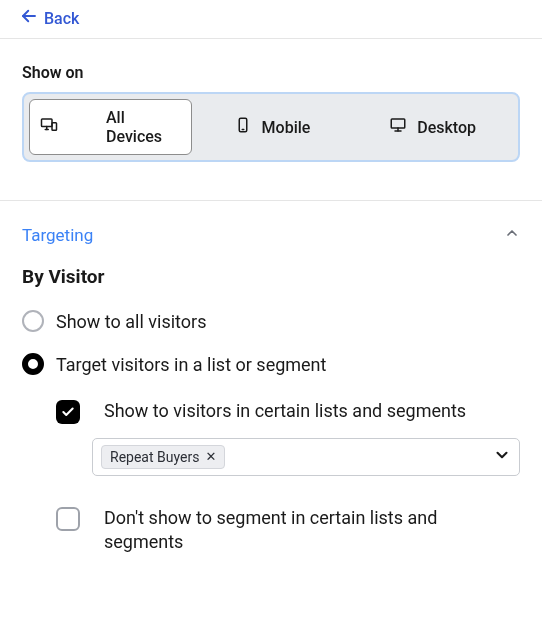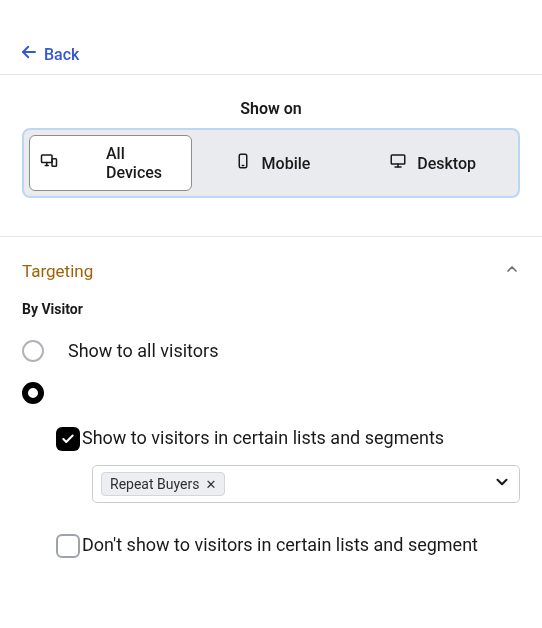--- a/index.html
+++ b/index.html
@@ -12,21 +12,20 @@
       width: 542px;
       background: #fff;
       color: #1a1a1a;
     }
     .header {
       display: flex;
       align-items: center;
       padding: 18px 20px 20px 20px;
       position: relative;
       border-bottom: 1px solid #e5e5e5;
-      margin-top: 36px;
     }
     .back-btn {
       display: flex;
       align-items: center;
       gap: 6px;
       color: #3358d4;
       font-size: 16px;
       font-weight: 500;
       cursor: pointer;
       position: absolute;
@@ -44,21 +43,20 @@
       color: #1a1a1a;
     }
     .section {
       padding: 24px 22px 10px 22px;
     }
     .section-label {
       font-size: 16px;
       font-weight: 600;
       color: #1a1a1a;
       margin-bottom: 10px;
-      text-align: center;
     }
     .device-segmented {
       display: flex;
       align-items: center;
       background: #e9ebee;
       border-radius: 8px;
       padding: 5px;
       border: 2px solid #bcd6f5;
       gap: 0;
     }
@@ -91,43 +89,42 @@
     }
     .collapsible-header {
       display: flex;
       align-items: center;
       justify-content: space-between;
       padding: 24px 22px 12px 22px;
       cursor: pointer;
     }
     .collapsible-title {
       font-size: 17px;
-      color: #a16207;
+      color: #3b82f6;
       font-weight: 400;
     }
     .chevron-up {
       color: #6b6f78;
     }
     .chevron-up svg {
       width: 16px;
       height: 16px;
     }
     .subheading {
-      font-size: 14px;
+      font-size: 19px;
       font-weight: 700;
       color: #1a1a1a;
       padding: 8px 22px 12px 22px;
     }
     .radio-group {
       padding: 0 22px;
     }
     .radio-row {
       display: flex;
-      align-items: center;
-      gap: 24px;
+      gap: 12px;
       padding: 10px 0;
       cursor: pointer;
     }
     .radio-outer {
       width: 22px;
       height: 22px;
       border: 2px solid #b0b3ba;
       border-radius: 50%;
       flex-shrink: 0;
       display: flex;
@@ -143,21 +140,21 @@
       line-height: 1.3;
     }
     .nested {
       padding-left: 56px;
       padding-right: 22px;
       padding-top: 12px;
     }
     .check-row {
       display: flex;
       align-items: flex-start;
-      gap: 2px;
+      gap: 24px;
       padding-bottom: 12px;
     }
     .checkbox {
       width: 24px;
       height: 24px;
       border-radius: 6px;
       flex-shrink: 0;
       display: flex;
       align-items: center;
       justify-content: center;
@@ -280,20 +277,21 @@
 
 <div class="subheading">By Visitor</div>
 
 <div class="radio-group">
   <div class="radio-row">
     <div class="radio-outer"></div>
     <div class="radio-label">Show to all visitors</div>
   </div>
   <div class="radio-row">
     <div class="radio-outer checked"></div>
+    <div class="radio-label">Target visitors in a list or segment</div>
   </div>
 </div>
 
 <div class="nested">
   <div class="check-row">
     <div class="checkbox checked">
       <svg viewBox="0 0 24 24" fill="none" stroke="currentColor" stroke-width="3.5" stroke-linecap="round" stroke-linejoin="round">
           <polyline points="20 6 9 17 4 12"></polyline>
         </svg>
     </div>
@@ -307,15 +305,15 @@
     </div>
     <span class="dropdown-caret">
       <svg viewBox="0 0 24 24" fill="none" stroke="currentColor" stroke-width="2.8" stroke-linecap="round" stroke-linejoin="round">
           <polyline points="6 9 12 15 18 9"></polyline>
         </svg>
     </span>
   </div>
 
   <div class="check-row">
     <div class="checkbox unchecked"></div>
-    <div class="check-label">Don't show to visitors in certain lists and segment</div>
+    <div class="check-label">Don't show to segment in certain lists and segments</div>
   </div>
 </div>
 
 </body></html>

